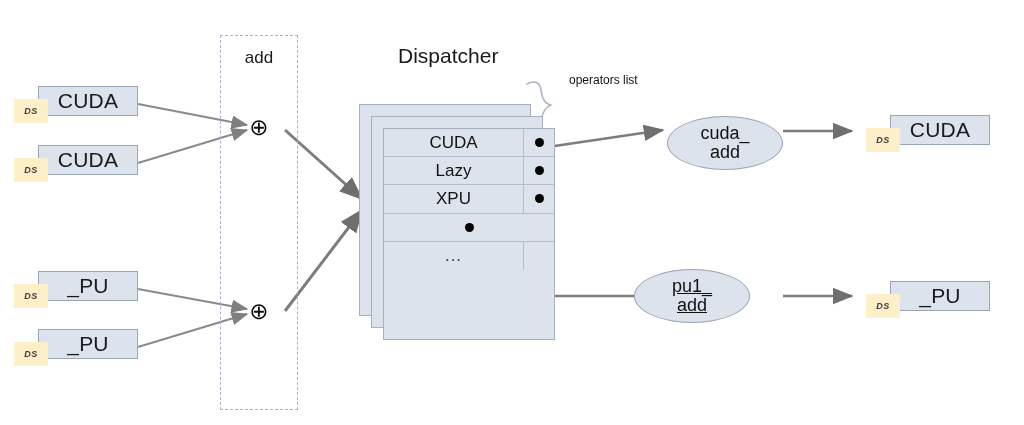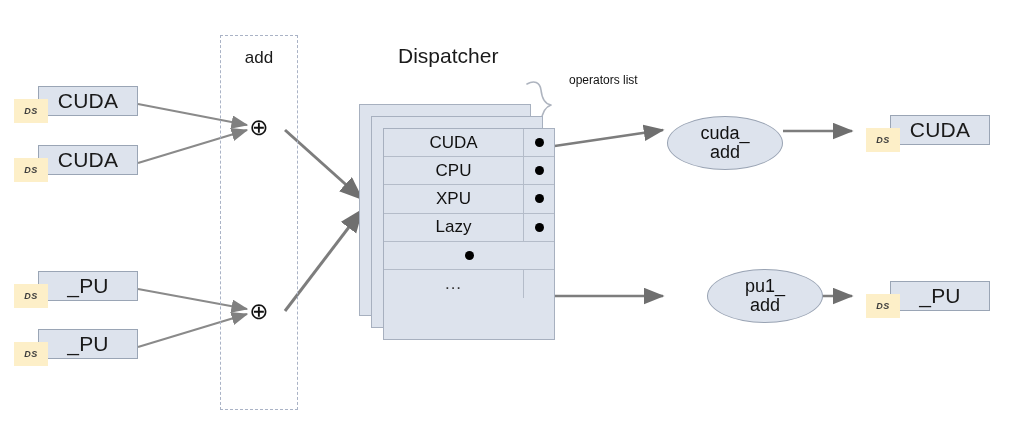--- a/index.html
+++ b/index.html
@@ -238,33 +238,27 @@
   <div class="stack-card" style="left:371px; top:116px; width:172px; height:212px;"></div>
 
   <div class="disp-table" style="left:383px; top:128px; width:172px; height:212px;">
     <div class="disp-row">
       <div class="disp-name">CUDA</div>
       <div class="disp-mark">
           <span class="dot"></span>
         </div>
     </div>
     <div class="disp-row">
-      <div class="disp-name">CPU</div>
+      <div class="disp-name">Lazy</div>
       <div class="disp-mark">
           <span class="dot"></span>
         </div>
     </div>
     <div class="disp-row">
       <div class="disp-name">XPU</div>
-      <div class="disp-mark">
-          <span class="dot"></span>
-        </div>
-    </div>
-    <div class="disp-row">
-      <div class="disp-name">Lazy</div>
       <div class="disp-mark">
           <span class="dot"></span>
         </div>
     </div>
     <div class="disp-row">
       <div class="disp-mark">
           <span class="dot"></span>
         </div>
     </div>
     <div class="disp-row">
@@ -273,21 +267,21 @@
     </div>
   </div>
 
   <div class="annot-label" style="left:569px; top:73px;">operators list</div>
 
   <div class="kernel" style="left:667px; top:104px; width:116px; height:54px;margin-top:12px;">
     <span>cuda_</span>
     <span>add</span>
   </div>
 
-  <div class="kernel" style="left:707px; top:269px; width:116px; height:54px;">
+  <div class="kernel" style="left:634px; top:269px; width:116px; height:54px;text-decoration:underline;">
     <span>pu1_</span>
     <span>add</span>
   </div>
 
   <div class="dev-box" style="left:890px; top:115px; width:100px; height:30px;">
     <span>CUDA</span>
   </div>
   <div class="ds-tag" style="left:866px; top:128px; width:34px; height:24px;">
     <span>DS</span>
   </div>

